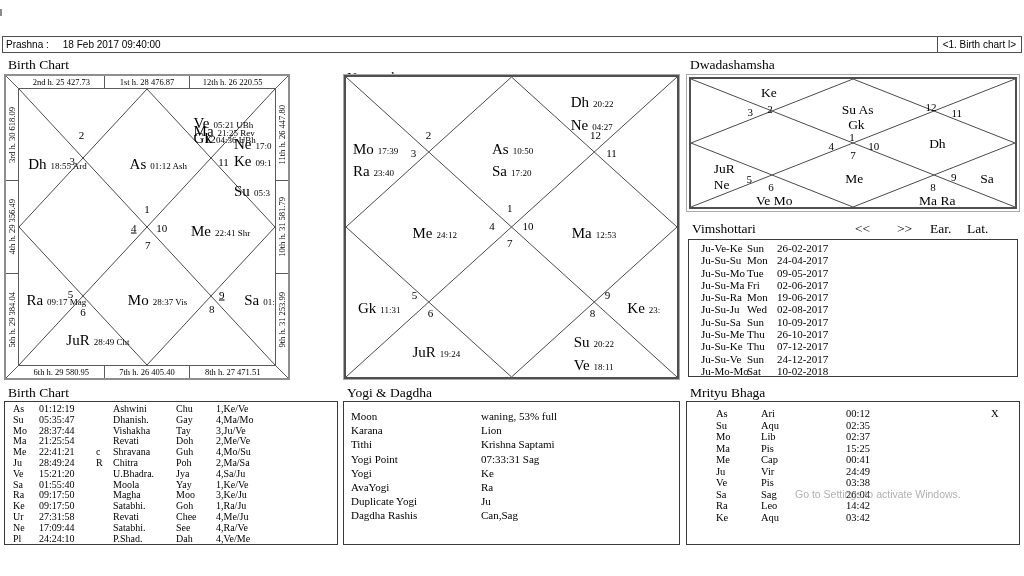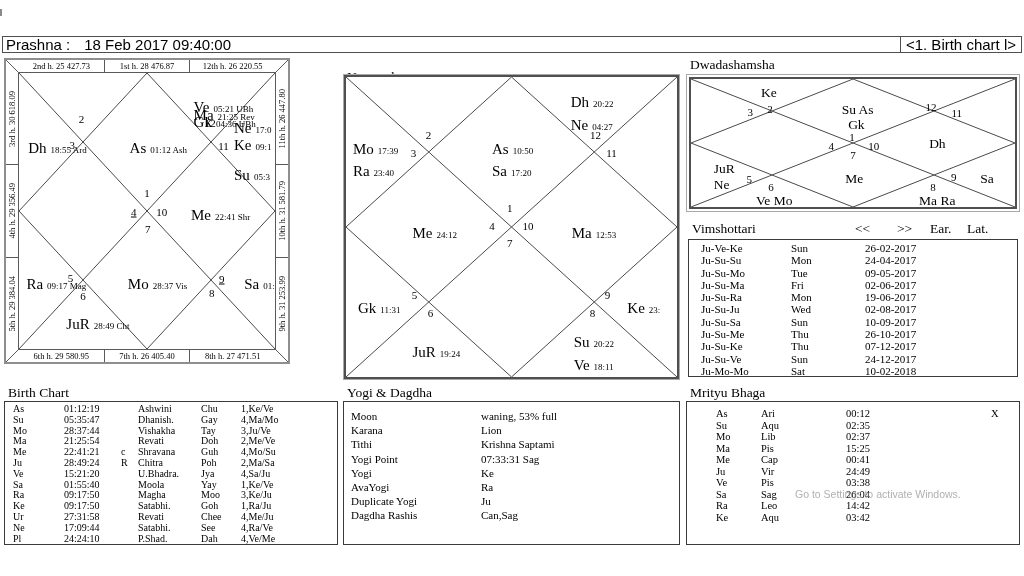--- a/index.html
+++ b/index.html
@@ -3,41 +3,41 @@
 <meta charset="utf-8">
 <style>
   html,body{margin:0;padding:0;}
   body{width:1024px;height:576px;position:relative;background:#fff;color:#000;
        font-family:"Liberation Serif",serif;overflow:hidden;}
   .abs{position:absolute;}
 
   
   #edge-tick{left:0;top:9px;width:2px;height:7px;background:#8a8a8a;}
   #toolbar{left:2px;top:36px;width:1018px;height:15px;border:1px solid #4f4f4f;
-           font-family:"Liberation Sans",sans-serif;font-size:15px;display:flex;align-items:center;background:#fff;}
+           font-family:"Liberation Sans",sans-serif;font-size:10px;display:flex;align-items:center;background:#fff;}
   #toolbar .lbl{margin-left:3px;}
   #toolbar .dt{margin-left:14px;}
   #chart-selector{position:absolute;right:-1px;top:-1px;height:15px;border:1px solid #4f4f4f;
            padding:0 5px;display:flex;align-items:center;background:#fff;}
 
   .ptitle{font-size:13.5px;white-space:nowrap;}
 
   
   .nlines{position:absolute;inset:0;width:100%;height:100%;}
   .nlines line{stroke:#4a4a4a;stroke-width:1;vector-effect:non-scaling-stroke;}
   .chartarea{position:relative;overflow:hidden;}
   .planet{position:absolute;white-space:nowrap;line-height:15px;}
   .planet .pname{font-size:15px;}
   .planet .pinfo{font-size:9px;margin-left:4px;}
   .dwa .planet .pname{font-size:13.5px;}
   .hnum{position:absolute;font-size:11px;transform:translate(-50%,-50%);line-height:11px;}
   .hnum.u{text-decoration:underline;}
 
   
-  #bcframe{left:4px;top:58px;width:286px;height:306px;border:2px solid #8f8f8f;box-sizing:border-box;
+  #bcframe{left:4px;top:74px;width:286px;height:306px;border:2px solid #8f8f8f;box-sizing:border-box;
            display:grid;grid-template-columns:13px 1fr 13px;grid-template-rows:13px 1fr 13px;background:#fff;}
   #bcframe .cell{font-size:8.5px;white-space:nowrap;overflow:hidden;}
   .strip-h{display:flex;}
   .strip-h .cell{flex:1;display:flex;align-items:center;justify-content:center;}
   .strip-h .cell + .cell{border-left:1px solid #5a5a5a;}
   .strip-top{border-bottom:1px solid #5a5a5a;}
   .strip-bot{border-top:1px solid #5a5a5a;}
   .strip-v{display:flex;flex-direction:column;}
   .strip-v .cell{flex:1;display:flex;align-items:center;justify-content:center;}
   .strip-v .cell + .cell{border-top:1px solid #5a5a5a;}
@@ -54,28 +54,28 @@
   #nvbox{left:343px;top:74px;width:337px;height:306px;padding:0;}
   #dwbox{left:686px;top:74px;width:334px;height:138px;}
 
   
   #vim-head{left:686px;top:221px;width:334px;height:16px;font-size:13.5px;}
   #vim-head .nav{position:absolute;top:0;cursor:default;}
 
   
   .listbox{border:1px solid #3a3a3a;background:#fff;box-sizing:border-box;overflow:hidden;}
   #vimbox{left:688px;top:239px;width:330px;height:138px;padding-top:2px;}
-  .vrow{display:flex;font-size:11px;line-height:12.3px;padding-left:12px;white-space:nowrap;gap:44px;}
+  .vrow{display:flex;font-size:11px;line-height:12.3px;padding-left:12px;white-space:nowrap;}
   .vd-name{width:46px;}
   .vd-day{width:30px;}
 
   #btbox{left:4px;top:401px;width:334px;height:144px;padding-top:2px;}
   .btrow{display:flex;font-size:10px;line-height:10.8px;white-space:nowrap;}
   .bt-p{margin-left:8px;width:26px;}
-  .bt-lon{width:57px;margin-left:25px;}
+  .bt-lon{width:57px;}
   .bt-flag{width:17px;}
   .bt-nak{width:63px;}
   .bt-syl{width:40px;}
 
   #ygbox{left:343px;top:401px;width:337px;height:144px;padding-top:7px;}
   .ygrow{display:flex;font-size:11px;line-height:14.2px;white-space:nowrap;}
   .yg-label{margin-left:7px;width:130px;}
 
   #mbbox{left:686px;top:401px;width:334px;height:144px;padding-top:6px;}
   .mbrow{display:flex;font-size:10.5px;line-height:11.5px;white-space:nowrap;}

